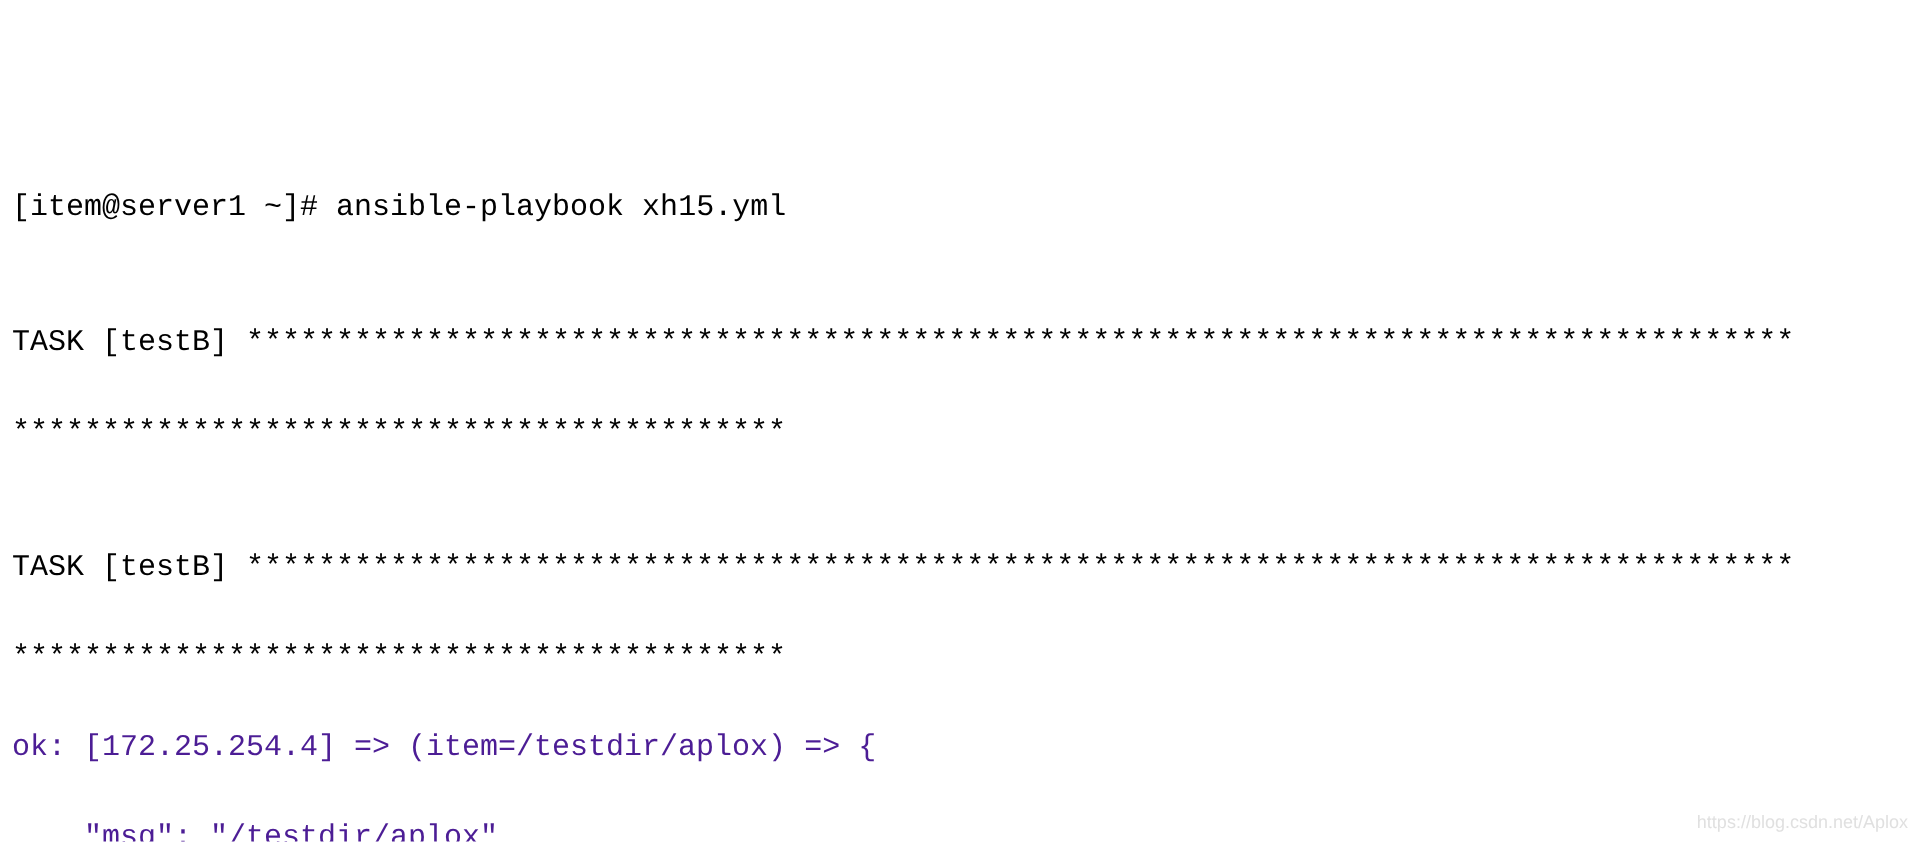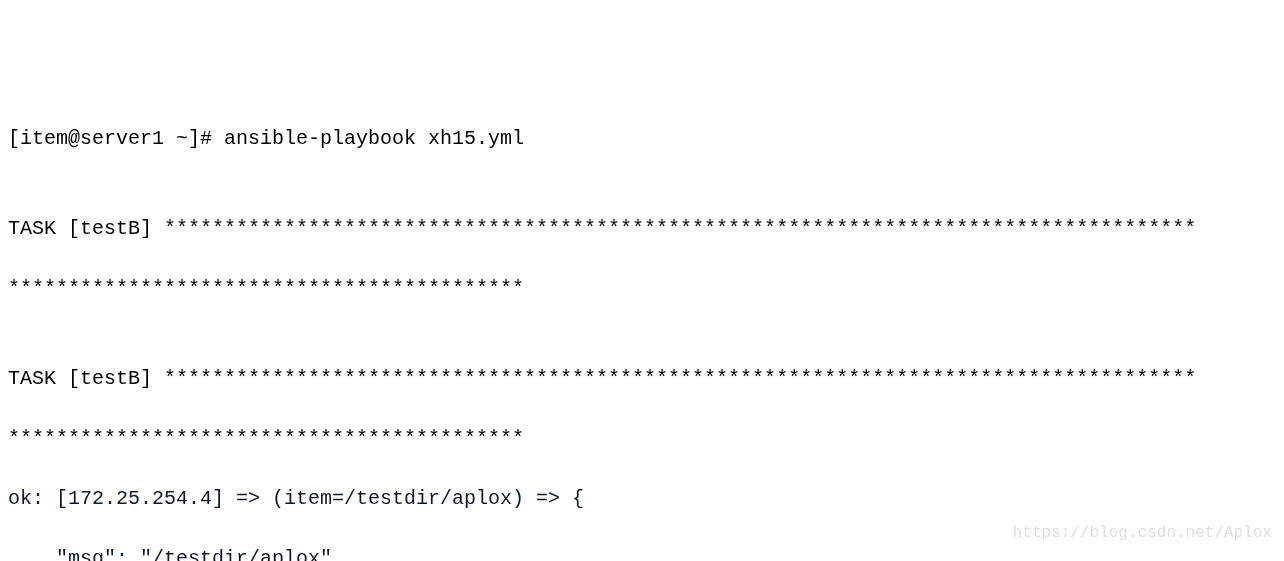--- a/index.html
+++ b/index.html
@@ -17,29 +17,29 @@
       line-height: 1.5;
       overflow: hidden;
       width: 1284px;
       height: 561px;
       position: relative;
     }
     .line {
       display: block;
     }
     .green {
-      color: #0f172a;
+      color: #4c1d95;
     }
     .watermark {
       position: absolute;
       right: 12px;
-      bottom: 16px;
+      bottom: 4px;
       color: #e0e0e0;
-      font-size: 16px;
-      font-family: Liberation Mono, monospace;
+      font-size: 12px;
+      font-family: Liberation Sans, sans-serif;
     }
   </style>
 </head>
 <body>
 
 
 
 <div class="line"><span>[item@server1 ~]# </span><span>ansible-playbook xh15.yml</span></div>
 <div class="line"></div>
 <div class="line">TASK [testB] **************************************************************************************</div>

